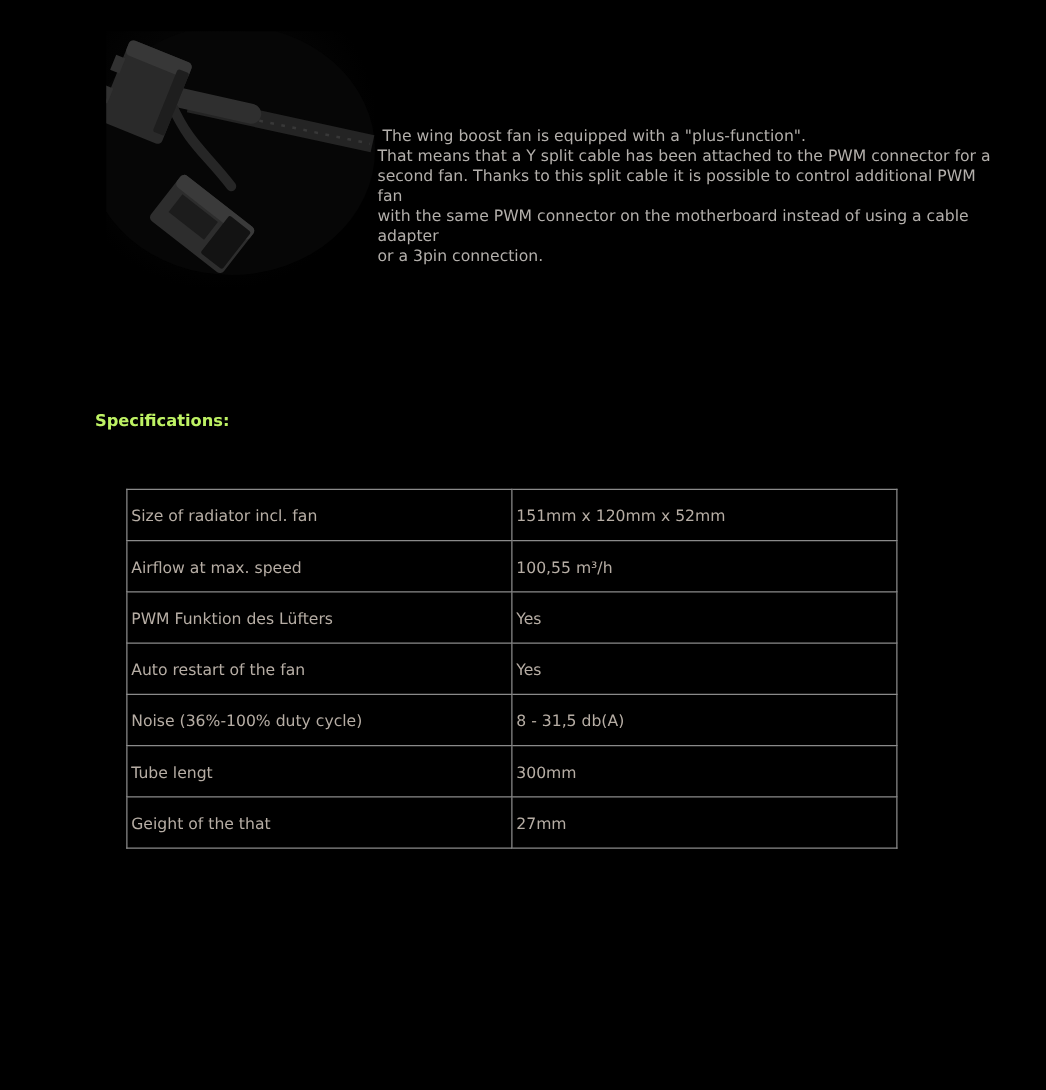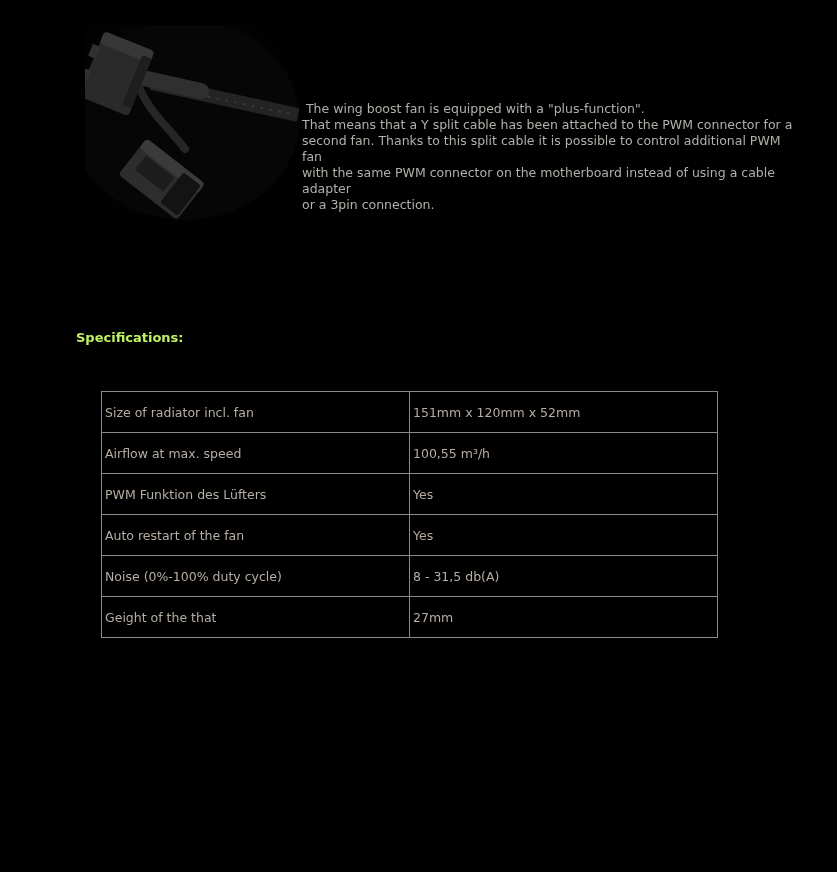--- a/index.html
+++ b/index.html
@@ -94,21 +94,25 @@
     </tr>
     <tr>
       <td>PWM Funktion des Lüfters</td>
       <td>Yes</td>
     </tr>
     <tr>
       <td>Auto restart of the fan</td>
       <td>Yes</td>
     </tr>
     <tr>
-      <td>Noise (0%-100% duty cycle)</td>
+      <td>Noise (36%-100% duty cycle)</td>
       <td>8 - 31,5 db(A)</td>
+    </tr>
+    <tr>
+      <td>Tube lengt</td>
+      <td>300mm</td>
     </tr>
     <tr>
       <td>Geight of the that</td>
       <td>27mm</td>
     </tr>
   </tbody>
 </table>
 
 </body></html>

